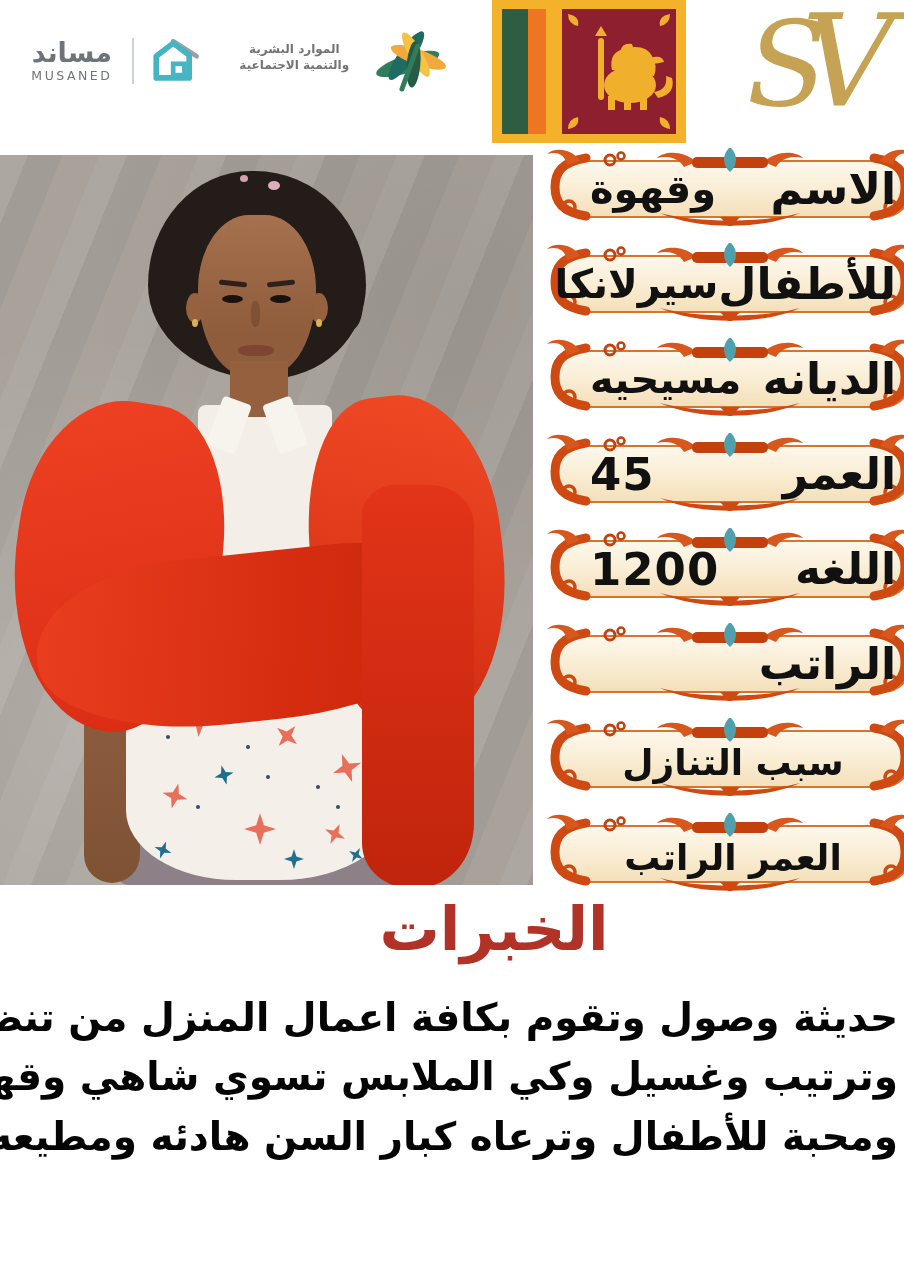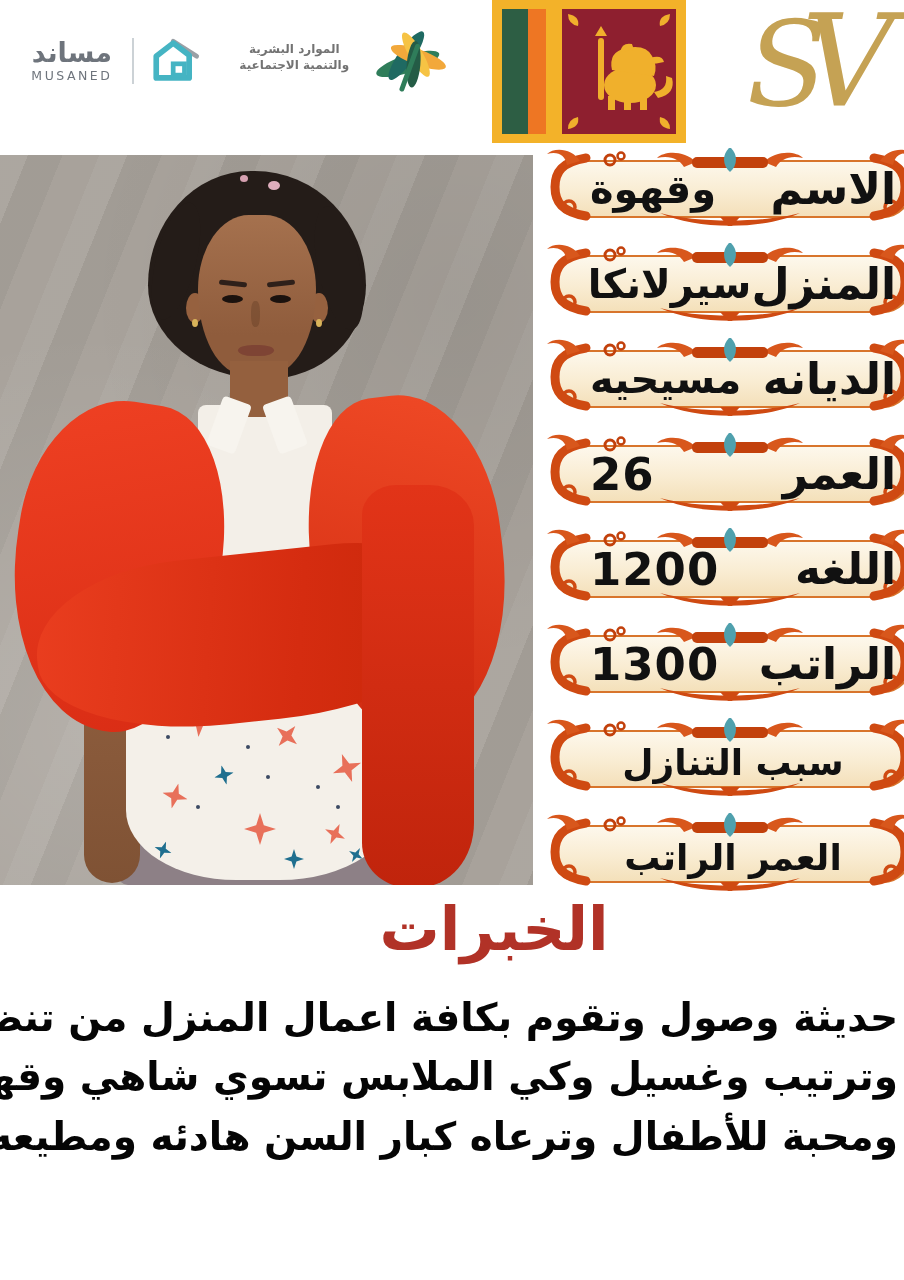--- a/index.html
+++ b/index.html
@@ -270,21 +270,21 @@
           <span class="bvalue">وقهوة</span>
         </div>
     </div>
 
     <div class="banner">
       <div class="bbody"></div>
       <svg class="orn">
           <use href="#orn-sym"></use>
         </svg>
       <div class="btext">
-          <span class="blabel">المنزل</span>
+          <span class="blabel">للأطفال</span>
           <span class="bvalue">سيرلانكا</span>
         </div>
     </div>
 
     <div class="banner">
       <div class="bbody"></div>
       <svg class="orn">
           <use href="#orn-sym"></use>
         </svg>
       <div class="btext">
@@ -293,21 +293,21 @@
         </div>
     </div>
 
     <div class="banner num">
       <div class="bbody"></div>
       <svg class="orn">
           <use href="#orn-sym"></use>
         </svg>
       <div class="btext">
           <span class="blabel">العمر</span>
-          <span class="bvalue">26</span>
+          <span class="bvalue">45</span>
         </div>
     </div>
 
     <div class="banner num">
       <div class="bbody"></div>
       <svg class="orn">
           <use href="#orn-sym"></use>
         </svg>
       <div class="btext">
           <span class="blabel">اللغه</span>
@@ -315,21 +315,20 @@
         </div>
     </div>
 
     <div class="banner num">
       <div class="bbody"></div>
       <svg class="orn">
           <use href="#orn-sym"></use>
         </svg>
       <div class="btext">
           <span class="blabel">الراتب</span>
-          <span class="bvalue">1300</span>
         </div>
     </div>
 
     <div class="banner small">
       <div class="bbody"></div>
       <svg class="orn">
           <use href="#orn-sym"></use>
         </svg>
       <div class="btext center">
           <span class="blabel">سبب التنازل</span>

